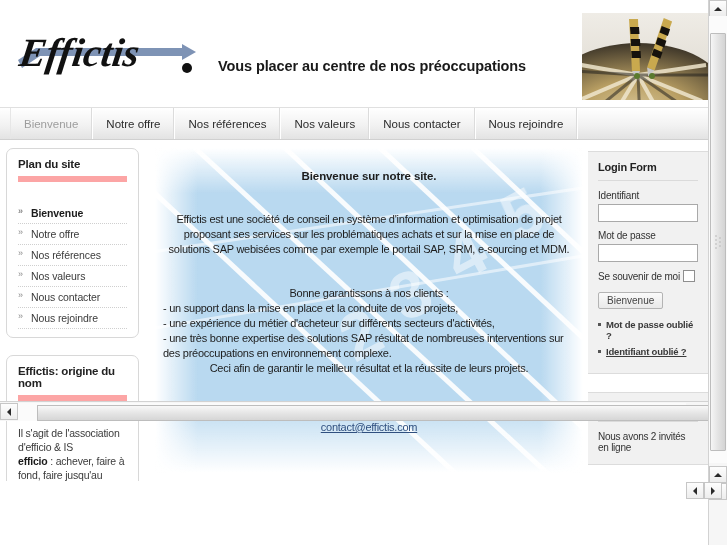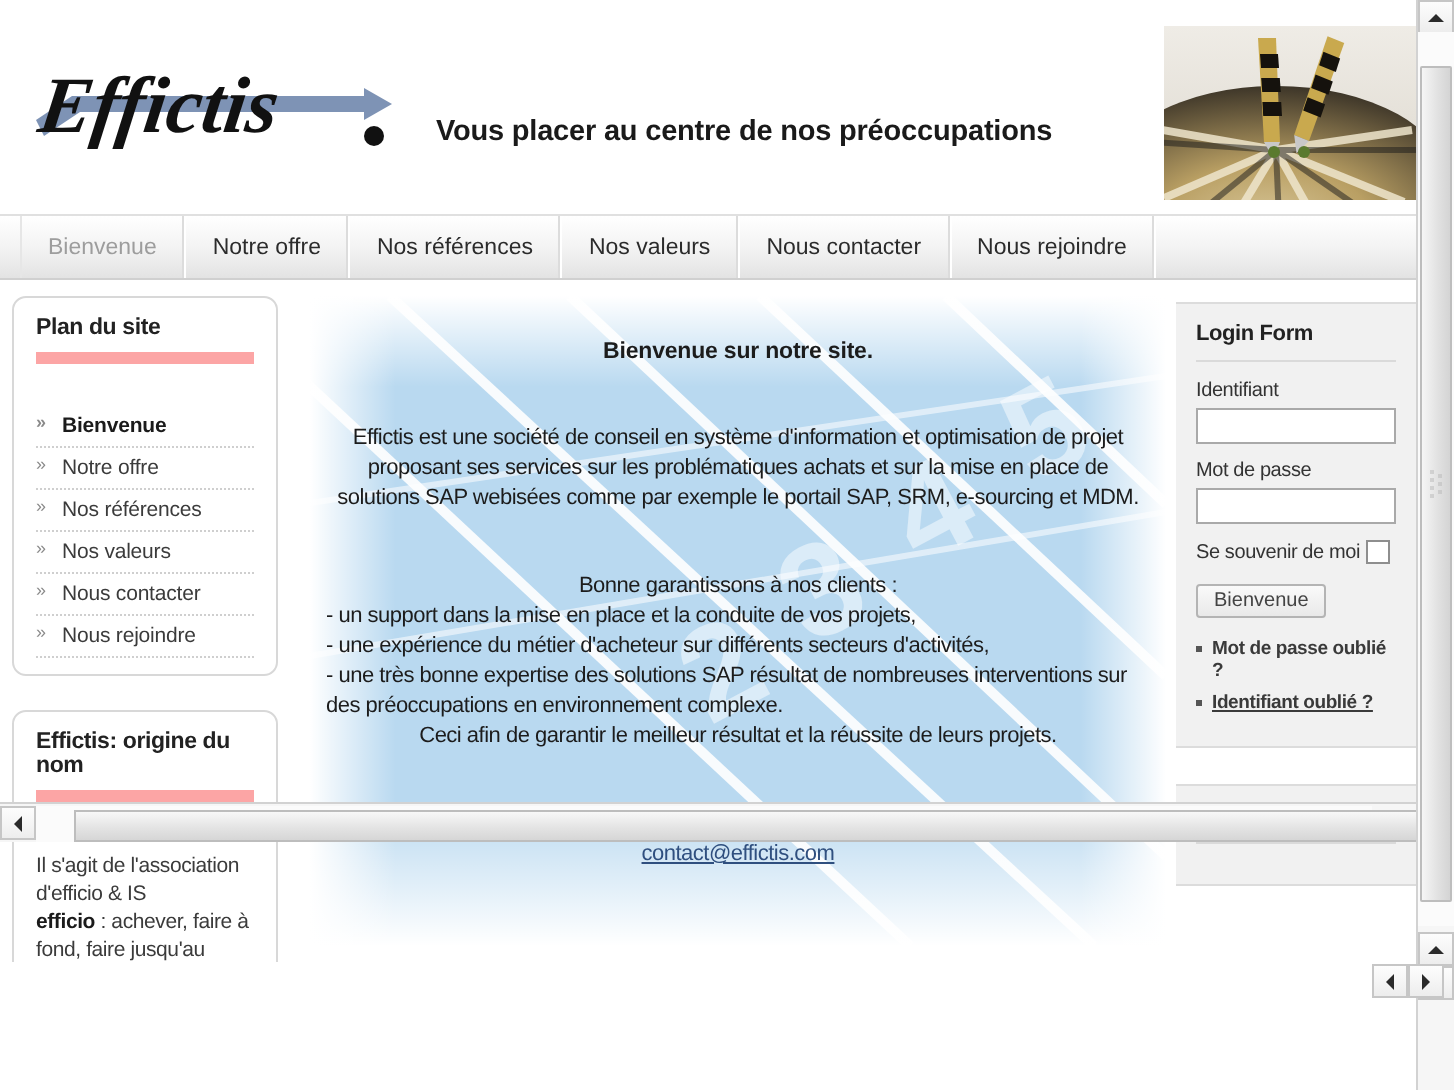--- a/index.html
+++ b/index.html
@@ -558,20 +558,21 @@
               <a href="#">Mot de passe oublié ?</a>
             </li>
             <li>
               <a class="underlined" href="#">Identifiant oublié ?</a>
             </li>
           </ul>
         </div>
 
         <div class="rpanel" id="who-panel">
           <div class="rpanel-title">Who's Online</div>
+          <div class="rpanel-body">Nous avons 2 invités en ligne</div>
         </div>
 
       </div>
     </div>
 
     <div id="hscroll">
       <div class="sb-btn" style="left:0;top:1px;">
         <span class="arrow-left"></span>
       </div>
       <div id="htrack">

